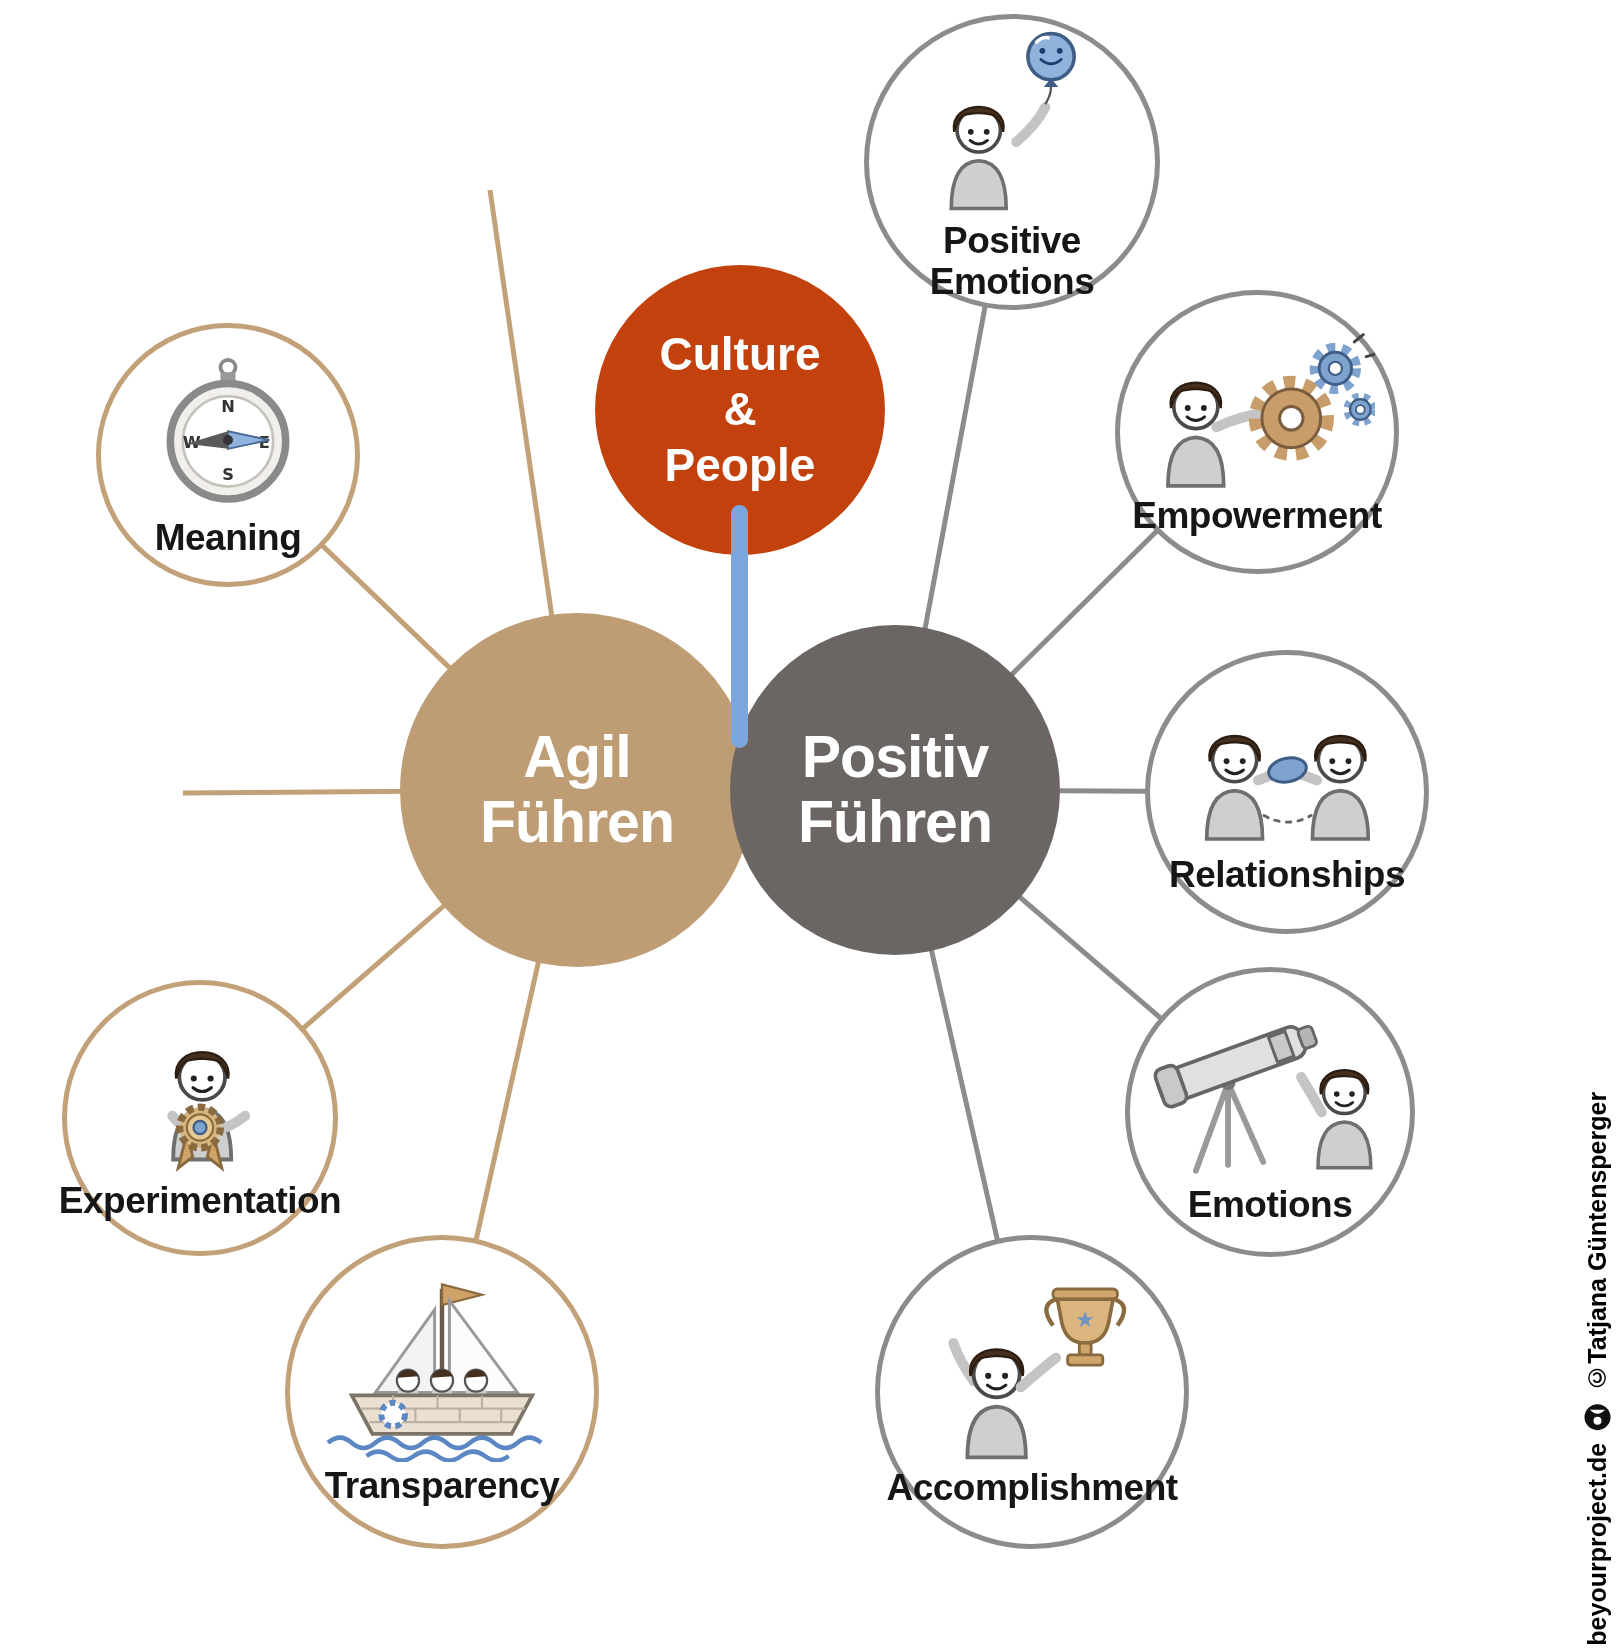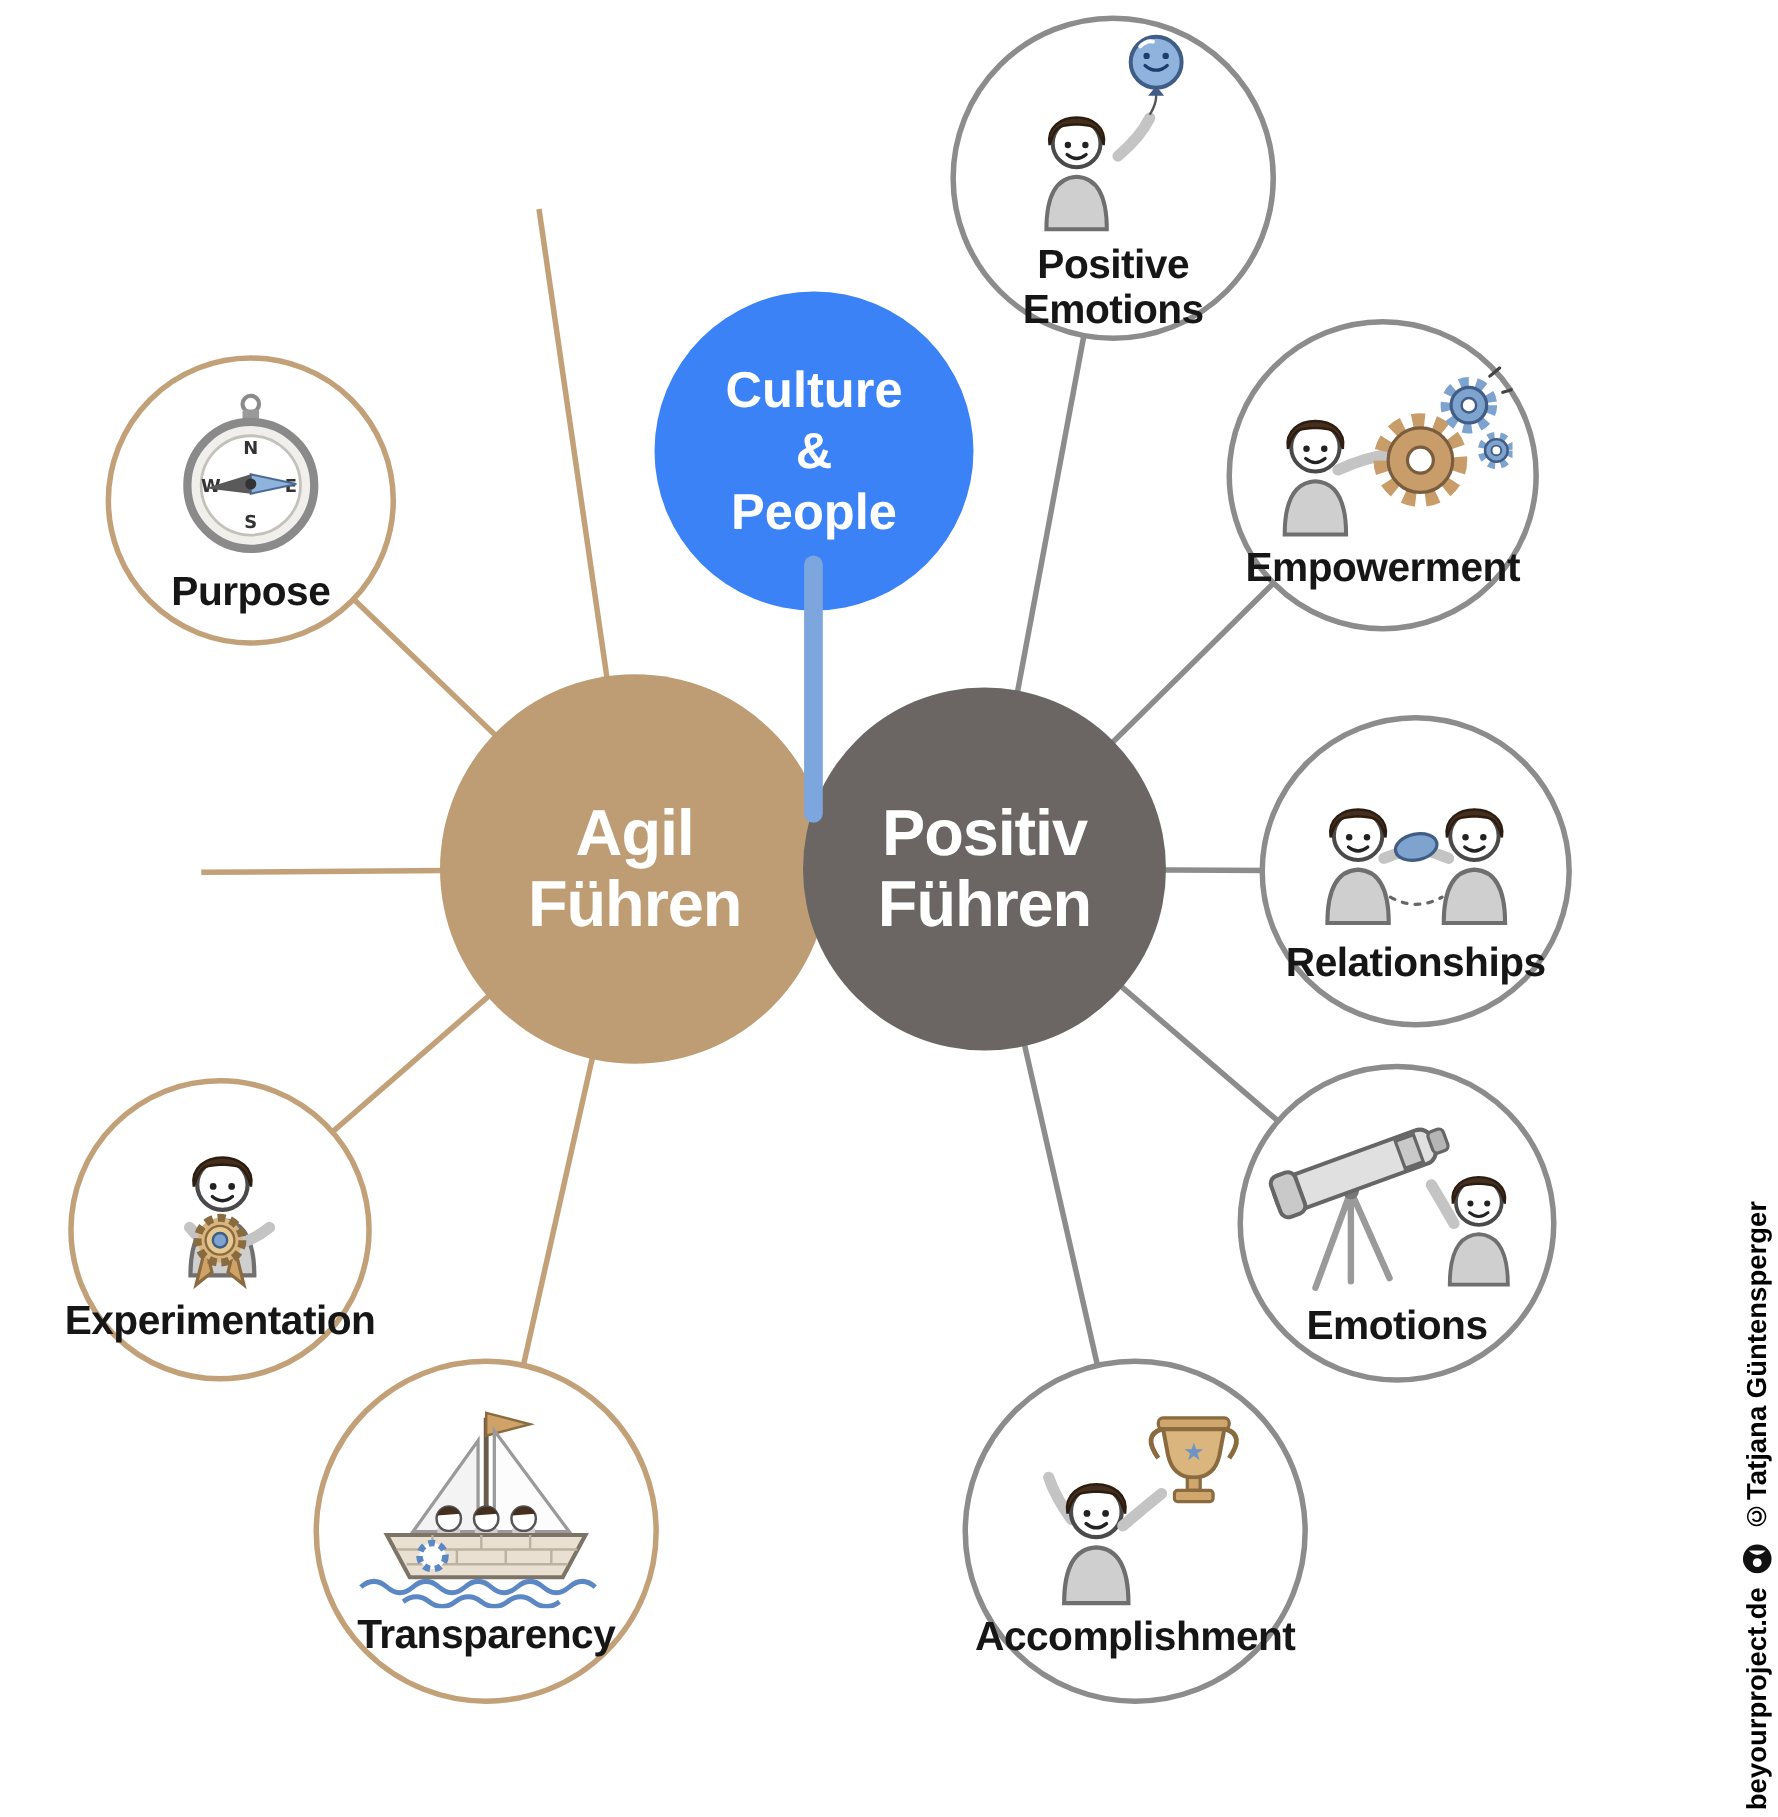--- a/index.html
+++ b/index.html
@@ -8,21 +8,21 @@
 
   svg.links{position:absolute;left:0;top:0;z-index:1;}
 
   .node{position:absolute;border-radius:50%;box-sizing:border-box;display:flex;flex-direction:column;align-items:center;justify-content:center;text-align:center;}
 
   .hub{z-index:3;}
   .hub-label{white-space:pre-line;color:#fff;font-weight:700;font-size:59px;line-height:1.1;letter-spacing:-1px;}
   #hub-agil{left:400px;top:613px;width:354px;height:354px;background:#bf9d74;}
   #hub-positiv{left:730px;top:625px;width:330px;height:330px;background:#6b6663;}
 
-  .center-node{z-index:4;background:#3b82f6;}
+  .center-node{z-index:4;background:#c2410c;}
   #node-center{left:595px;top:265px;width:290px;height:290px;}
   .center-label{white-space:pre-line;color:#fff;font-weight:700;font-size:46px;line-height:1.2;}
 
   .stem{position:absolute;left:731px;top:505px;width:17px;height:243px;background:#7ca6dd;border-radius:9px;z-index:5;}
 
   .sat{z-index:2;background:#fff;}
   .sat.tan{border:5px solid #c2a179;}
   .sat.gray{border:5px solid #8c8c8c;}
   .sat-label{color:#161616;font-weight:700;font-size:37px;line-height:1.1;letter-spacing:-0.5px;white-space:nowrap;margin-top:4px;}
   .sat-label.wrap{white-space:normal;max-width:250px;}
@@ -91,21 +91,21 @@
         <circle cx="55" cy="72" r="36" fill="#ffffff" stroke="#c4c0ba" stroke-width="2"></circle>
         <text x="55" y="49" class="ct">N</text>
         <text x="84" y="77" class="ct">E</text>
         <text x="55" y="103" class="ct">S</text>
         <text x="26" y="77" class="ct">W</text>
         <polygon points="55,64 88,71 55,78" fill="#8fb3dc" stroke="#4a6b96" stroke-width="1.5"></polygon>
         <polygon points="55,64 22,74 55,78" fill="#5a5a5a"></polygon>
         <circle cx="55" cy="71" r="4" fill="#333"></circle>
       </svg>
     </div>
-    <div class="sat-label">Purpose</div>
+    <div class="sat-label">Meaning</div>
   </div>
 
 
   <div class="node sat tan" id="sat-experimentation">
     <div class="icon">
       <svg width="160" height="163" viewBox="0 0 110 112">
         <use href="#g-person" transform="translate(25 16) scale(1.05)"></use>
         <path d="M36 70 Q42 78 50 80 M86 70 Q76 78 66 80" stroke="#c4c4c4" stroke-width="7" fill="none" stroke-linecap="round"></path>
         <polygon points="46,82 40,106 50,98" fill="#cfa367" stroke="#8a6b3f" stroke-width="2"></polygon>
         <polygon points="64,82 70,106 60,98" fill="#cfa367" stroke="#8a6b3f" stroke-width="2"></polygon>

